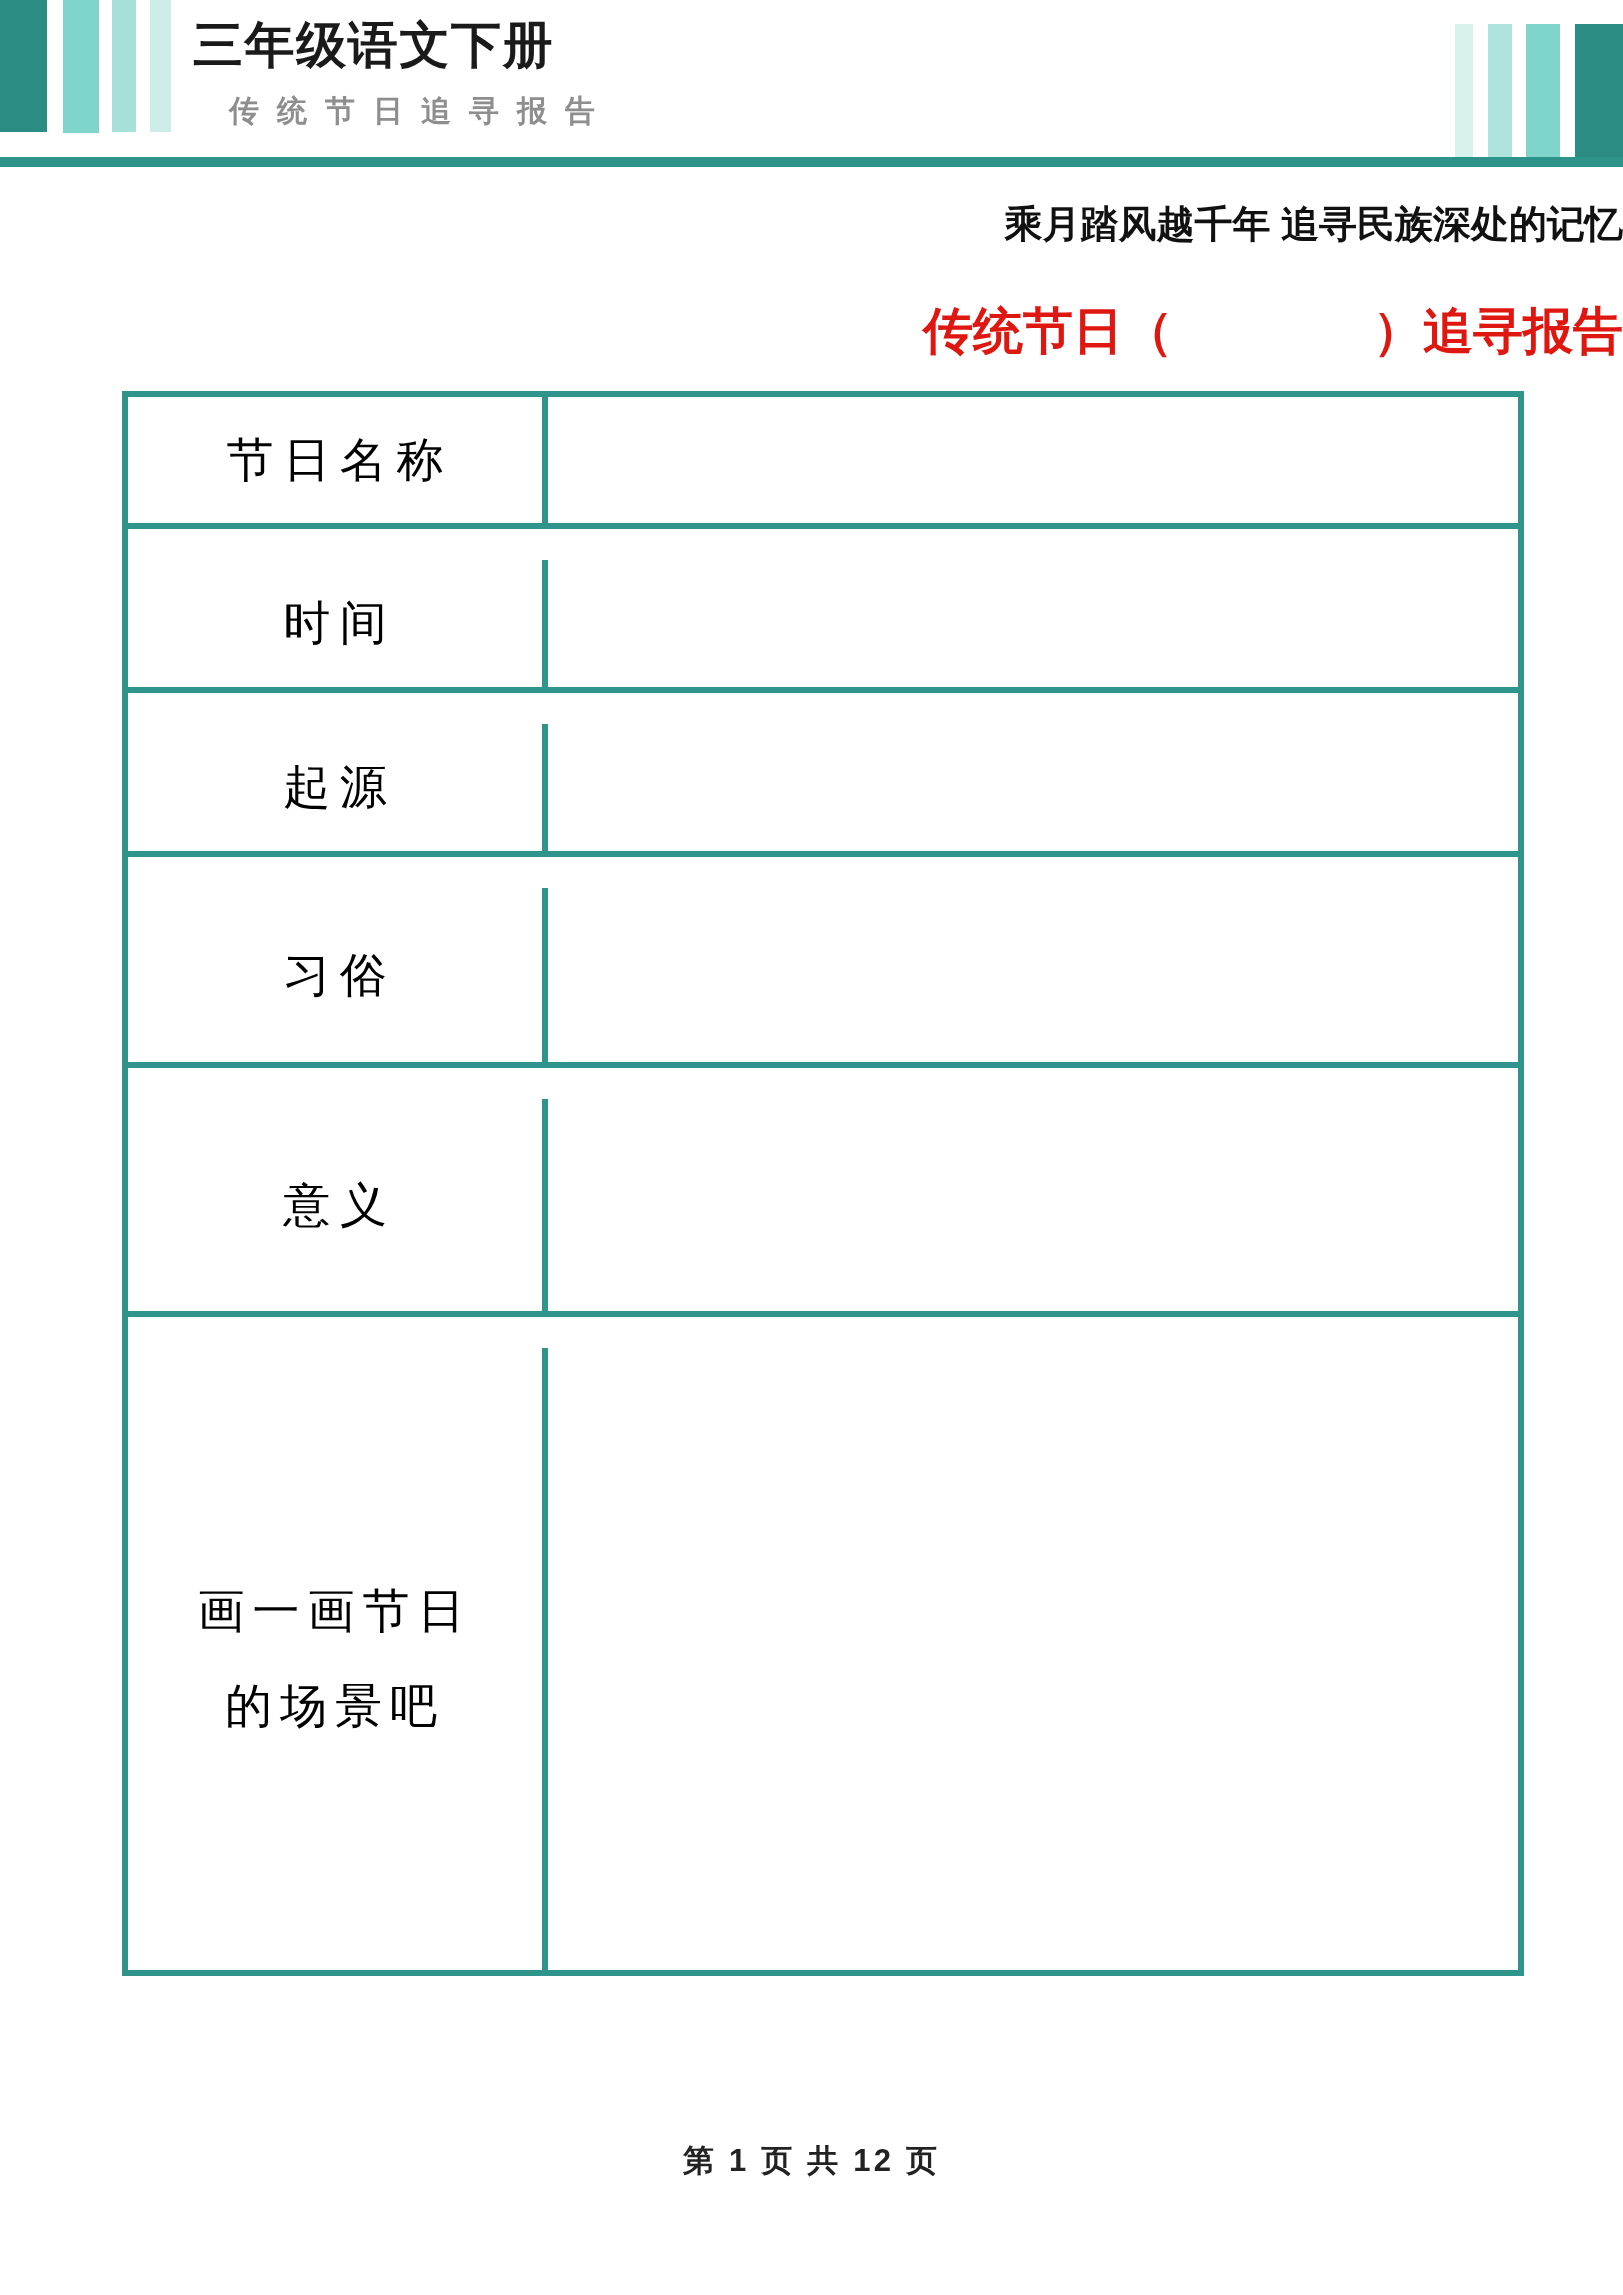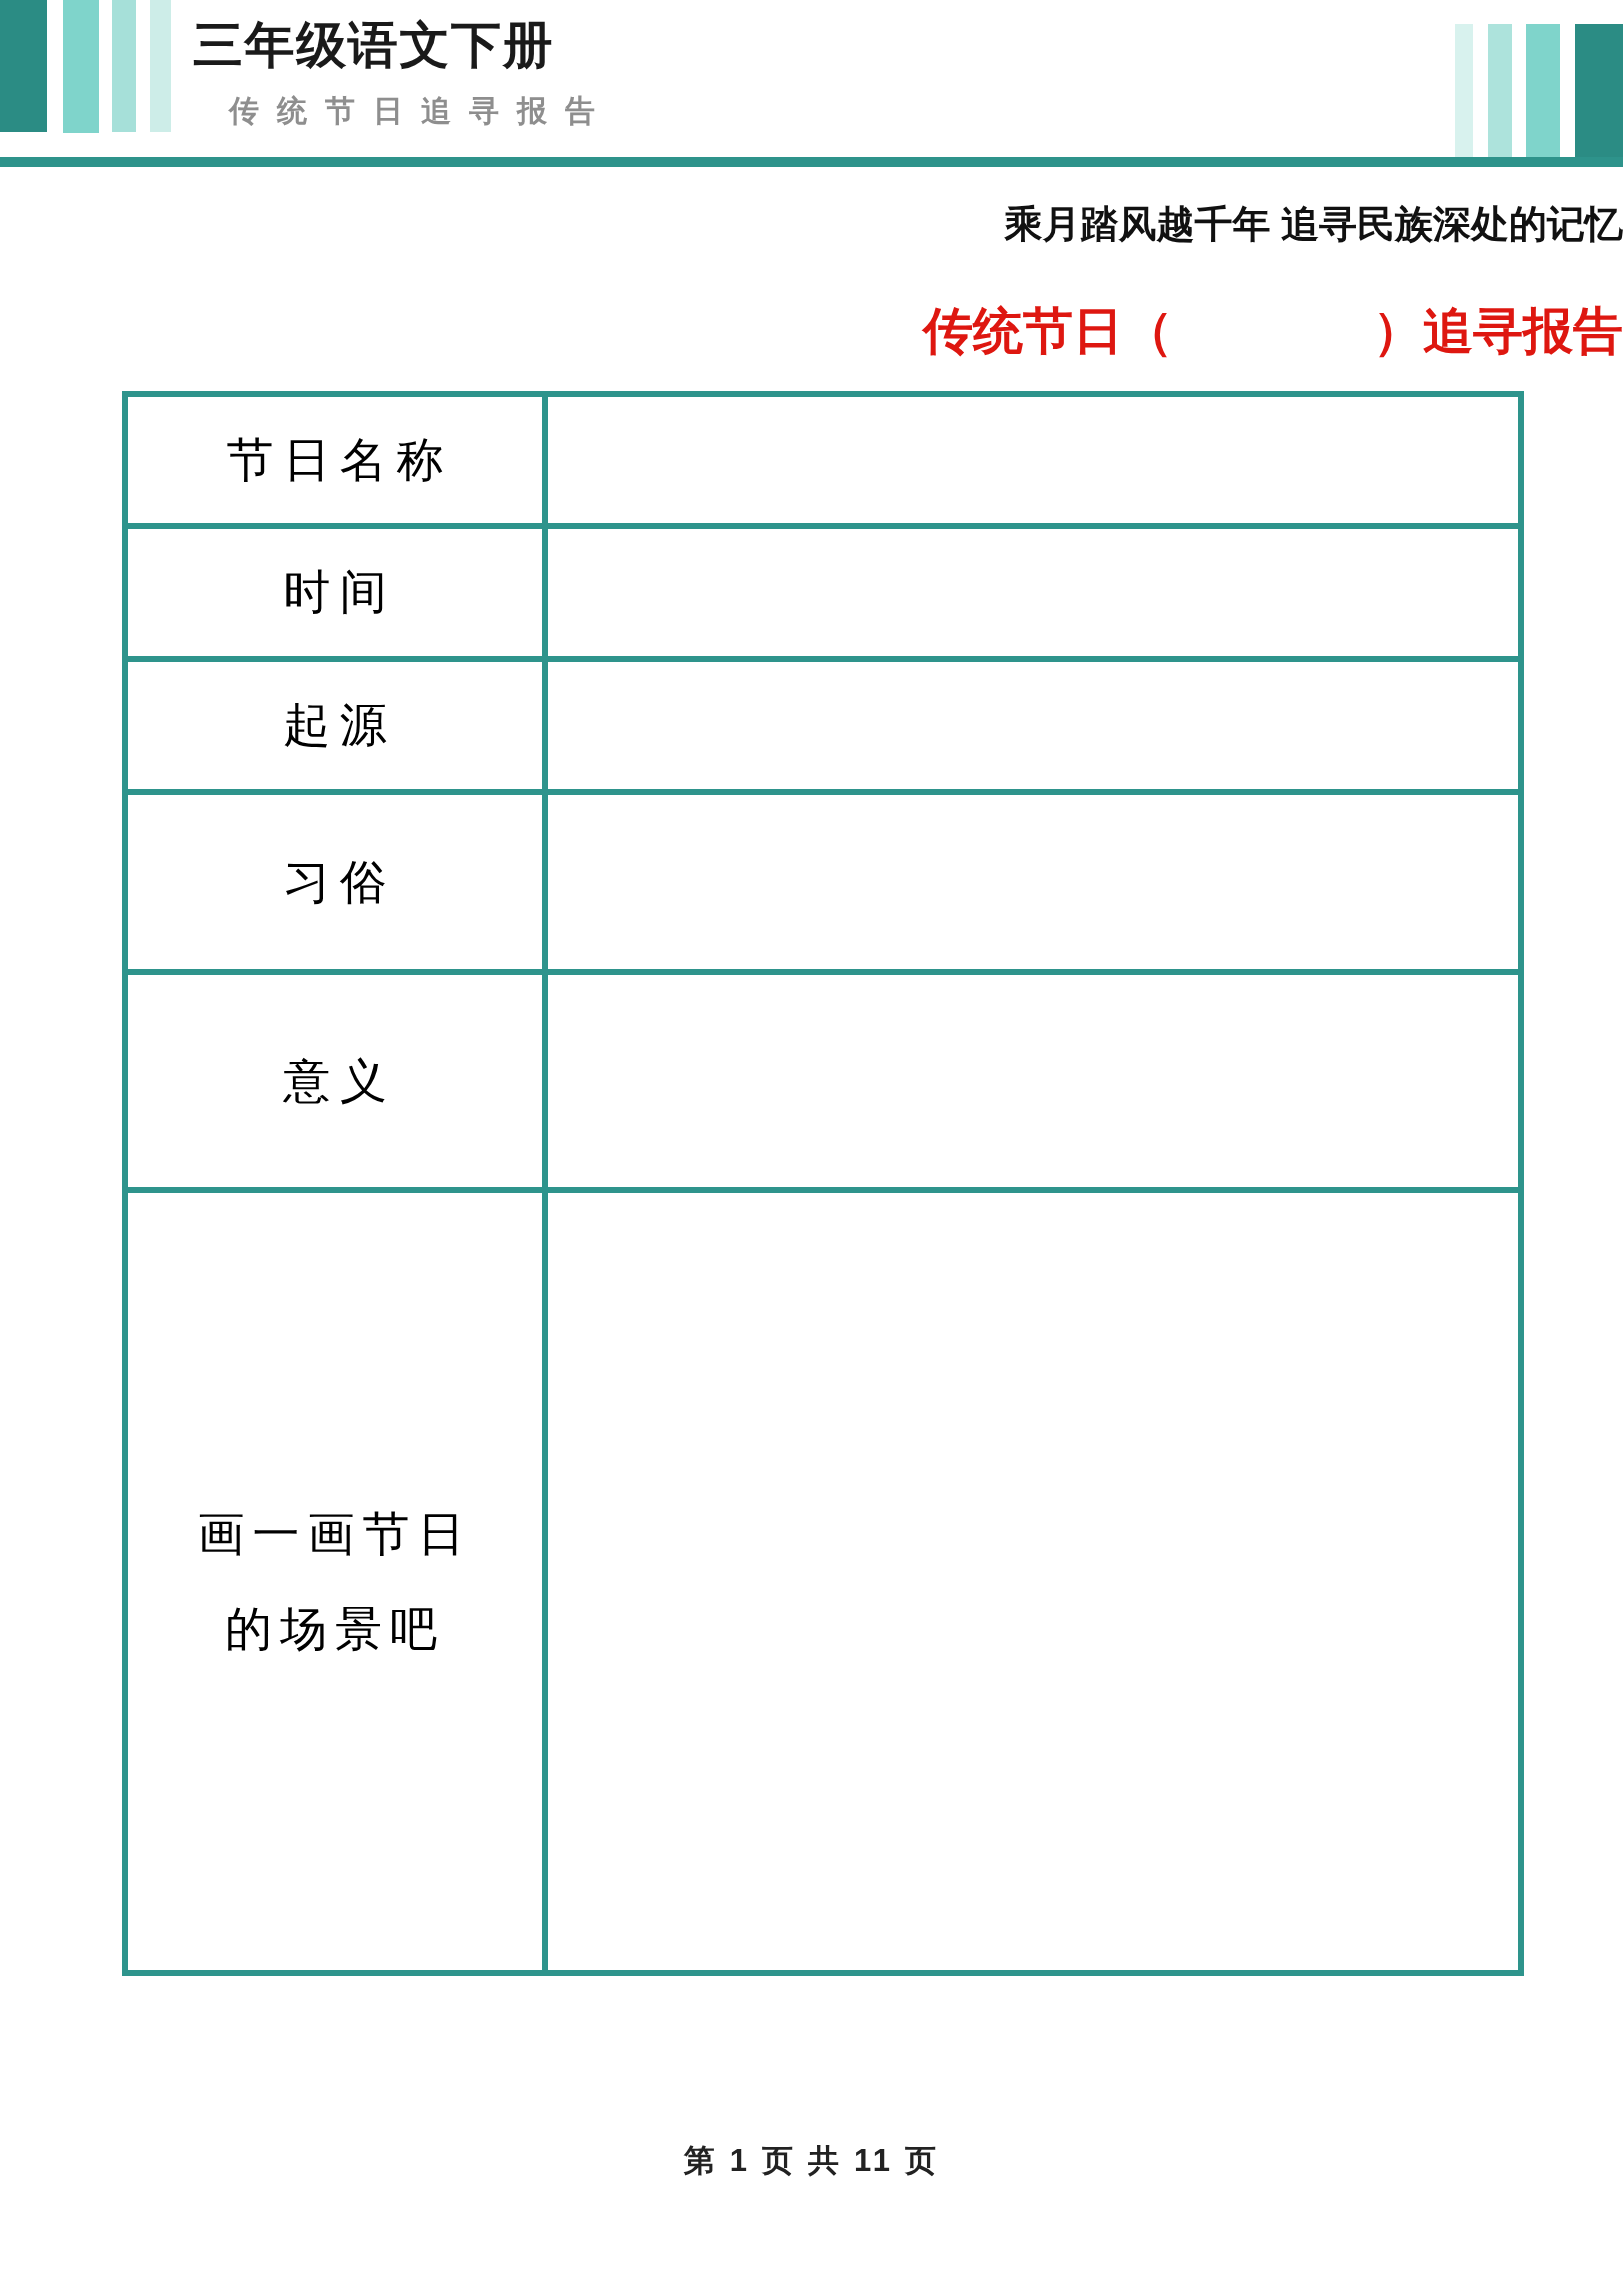--- a/index.html
+++ b/index.html
@@ -25,21 +25,21 @@
 
   
   .main-title{position:absolute;left:0;top:192px;width:1623px;text-align:right;
               font-size:38px;line-height:65px;font-weight:900;color:#111;}
   .red-sub{position:absolute;left:0;top:273px;width:1623px;text-align:right;
            font-size:50px;line-height:68px;font-weight:900;color:#DE1710;
            font-family:"Liberation Serif",serif;margin-top:24px;}
 
   
   .rtable{position:absolute;left:122px;top:391px;width:1390px;height:1573px;
-          border:6.5px solid #2E948C;display:flex;flex-direction:column;background:#fff;}
+          border:6.5px solid #2E948C;display:flex;flex-direction:column;background:#fff;gap:31px;}
   .trow{display:flex;border-bottom:6.5px solid #2E948C;flex:0 0 auto;}
   .trow.last{border-bottom:none;flex:1 1 auto;}
   .r0{height:126px;} .r1{height:127px;} .r2{height:127px;}
   .r3{height:174px;} .r4{height:212px;} .r5{height:331px;}
   .cell-label{width:414px;border-right:6.5px solid #2E948C;display:flex;
               flex-direction:column;align-items:center;justify-content:center;
               font-family:"Liberation Serif",serif;color:#000;}
   .cell-label .lab{font-size:47px;letter-spacing:9.7px;text-indent:9.7px;}
   .cell-blank{flex:1 1 auto;background:#fff;}
   .mline{font-size:46px;line-height:81px;letter-spacing:16px;text-align:center;
@@ -113,14 +113,14 @@
   <div class="trow last">
     <div class="cell-label">
       <div class="dline">画一画节日</div>
       <div class="dline">的场景吧</div>
     </div>
     <div class="cell-blank"></div>
   </div>
 
 </div>
 
-<div class="footer">第 1 页 共 11 页</div>
+<div class="footer">第 1 页 共 12 页</div>
 
 
 </body></html>

